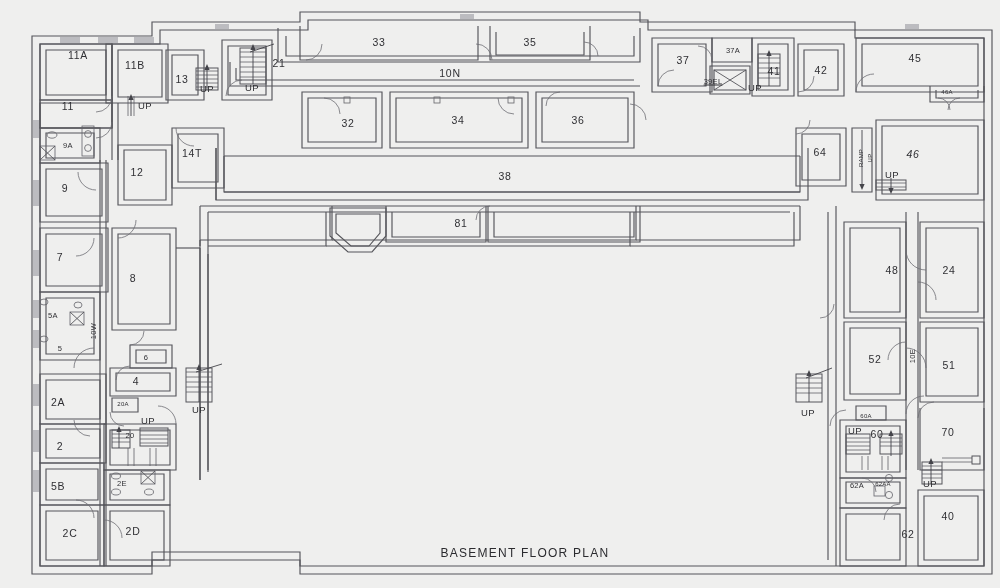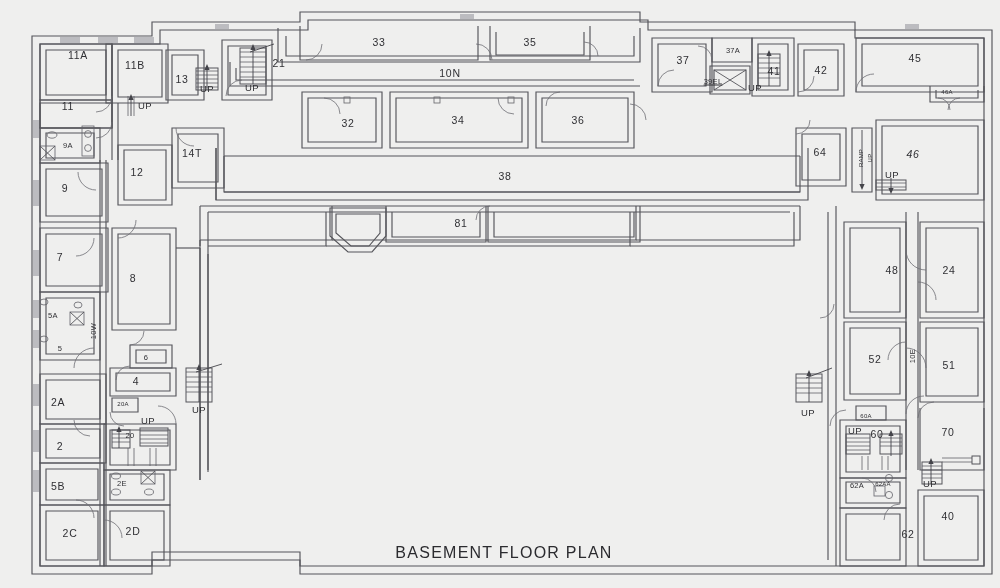--- a/index.html
+++ b/index.html
@@ -84,25 +84,25 @@
     transform: translate(-50%, -50%);
     user-select: none;
   }
   .room-label.sm  { font-size: 7.5px; letter-spacing: 0.3px; }
   .room-label.xs  { font-size: 6px;   letter-spacing: 0.2px; }
   .room-label.up  { font-size: 9.5px; letter-spacing: 0.5px; }
   .room-label.rot90  { transform: translate(-50%, -50%) rotate(-90deg); }
 
   #plan-title {
     position: absolute;
-    left: 504px;
+    left: 525px;
     top: 553px;
     transform: translate(-50%, -50%);
     font-family: "Liberation Sans", sans-serif;
-    font-size: 16px;
+    font-size: 12px;
     letter-spacing: 1.25px;
     color: #2b2b2f;
     white-space: nowrap;
     user-select: none;
   }
 </style>
 </head>
 <body>
 
 <div id="plan-root">

